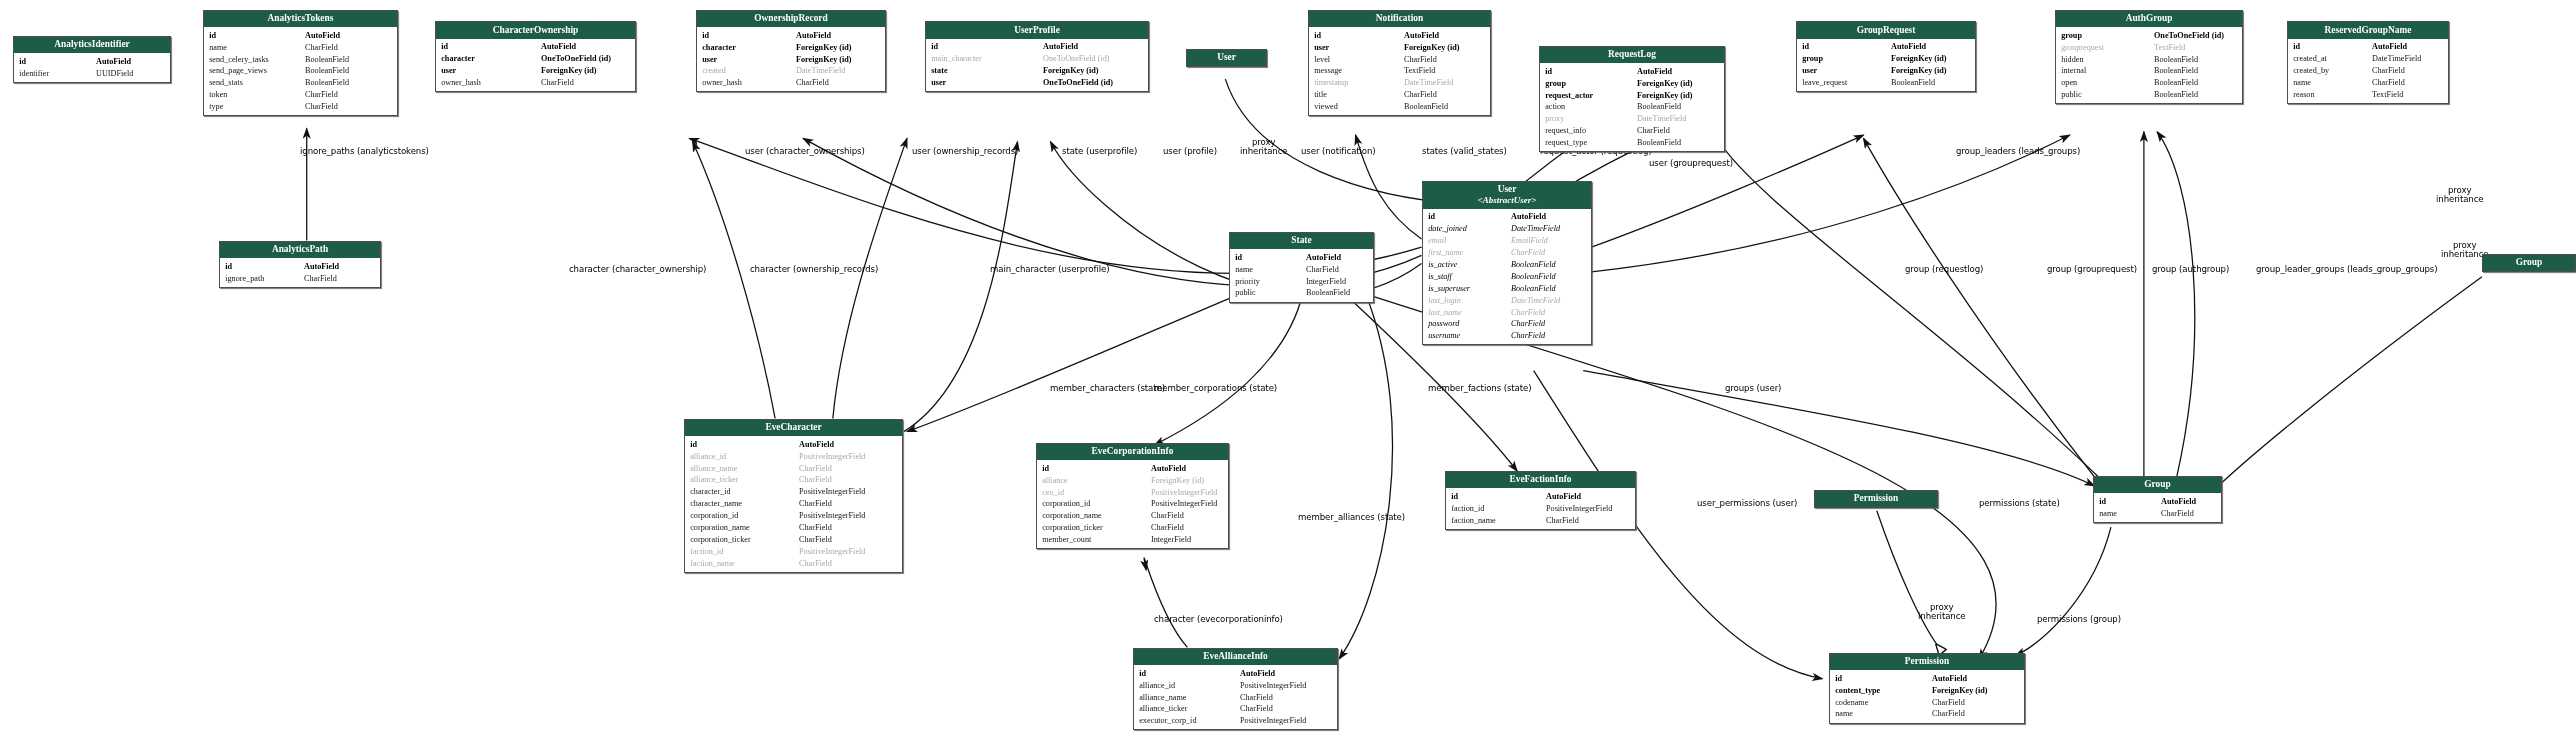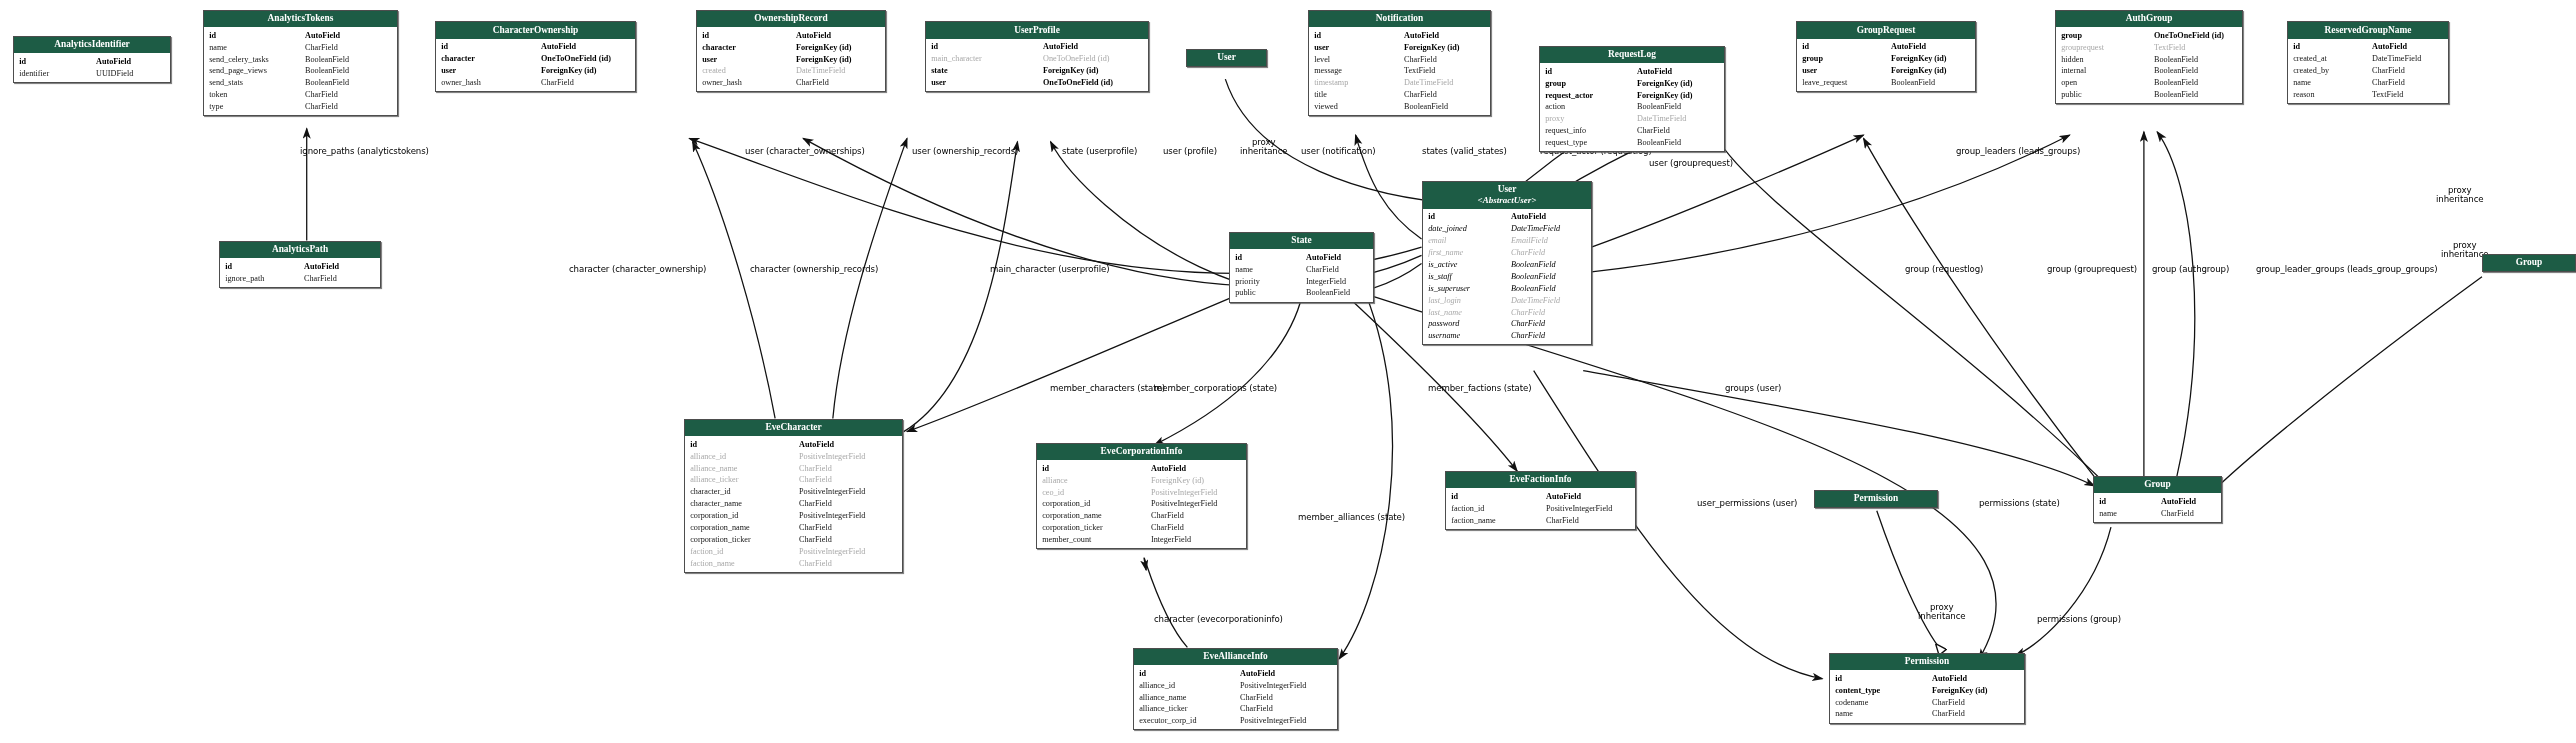--- a/index.html
+++ b/index.html
@@ -537,21 +537,21 @@
           <div class="row muted">
             <span class="fname">faction_id</span>
             <span class="ftype" style="left: 114px;">PositiveIntegerField</span>
           </div>
           <div class="row muted">
             <span class="fname">faction_name</span>
             <span class="ftype" style="left: 114px;">CharField</span>
           </div>
         </div>
       </div>
-      <div class="node" style="left: 1036px; top: 443px; width: 211px;">
+      <div class="node" style="left: 1036px; top: 443px; width: 193px;">
         <div class="hdr">EveCorporationInfo</div>
         <div class="rows">
           <div class="row pk">
             <span class="fname">id</span>
             <span class="ftype" style="left: 114px;">AutoField</span>
           </div>
           <div class="row muted">
             <span class="fname">alliance</span>
             <span class="ftype" style="left: 114px;">ForeignKey (id)</span>
           </div>

